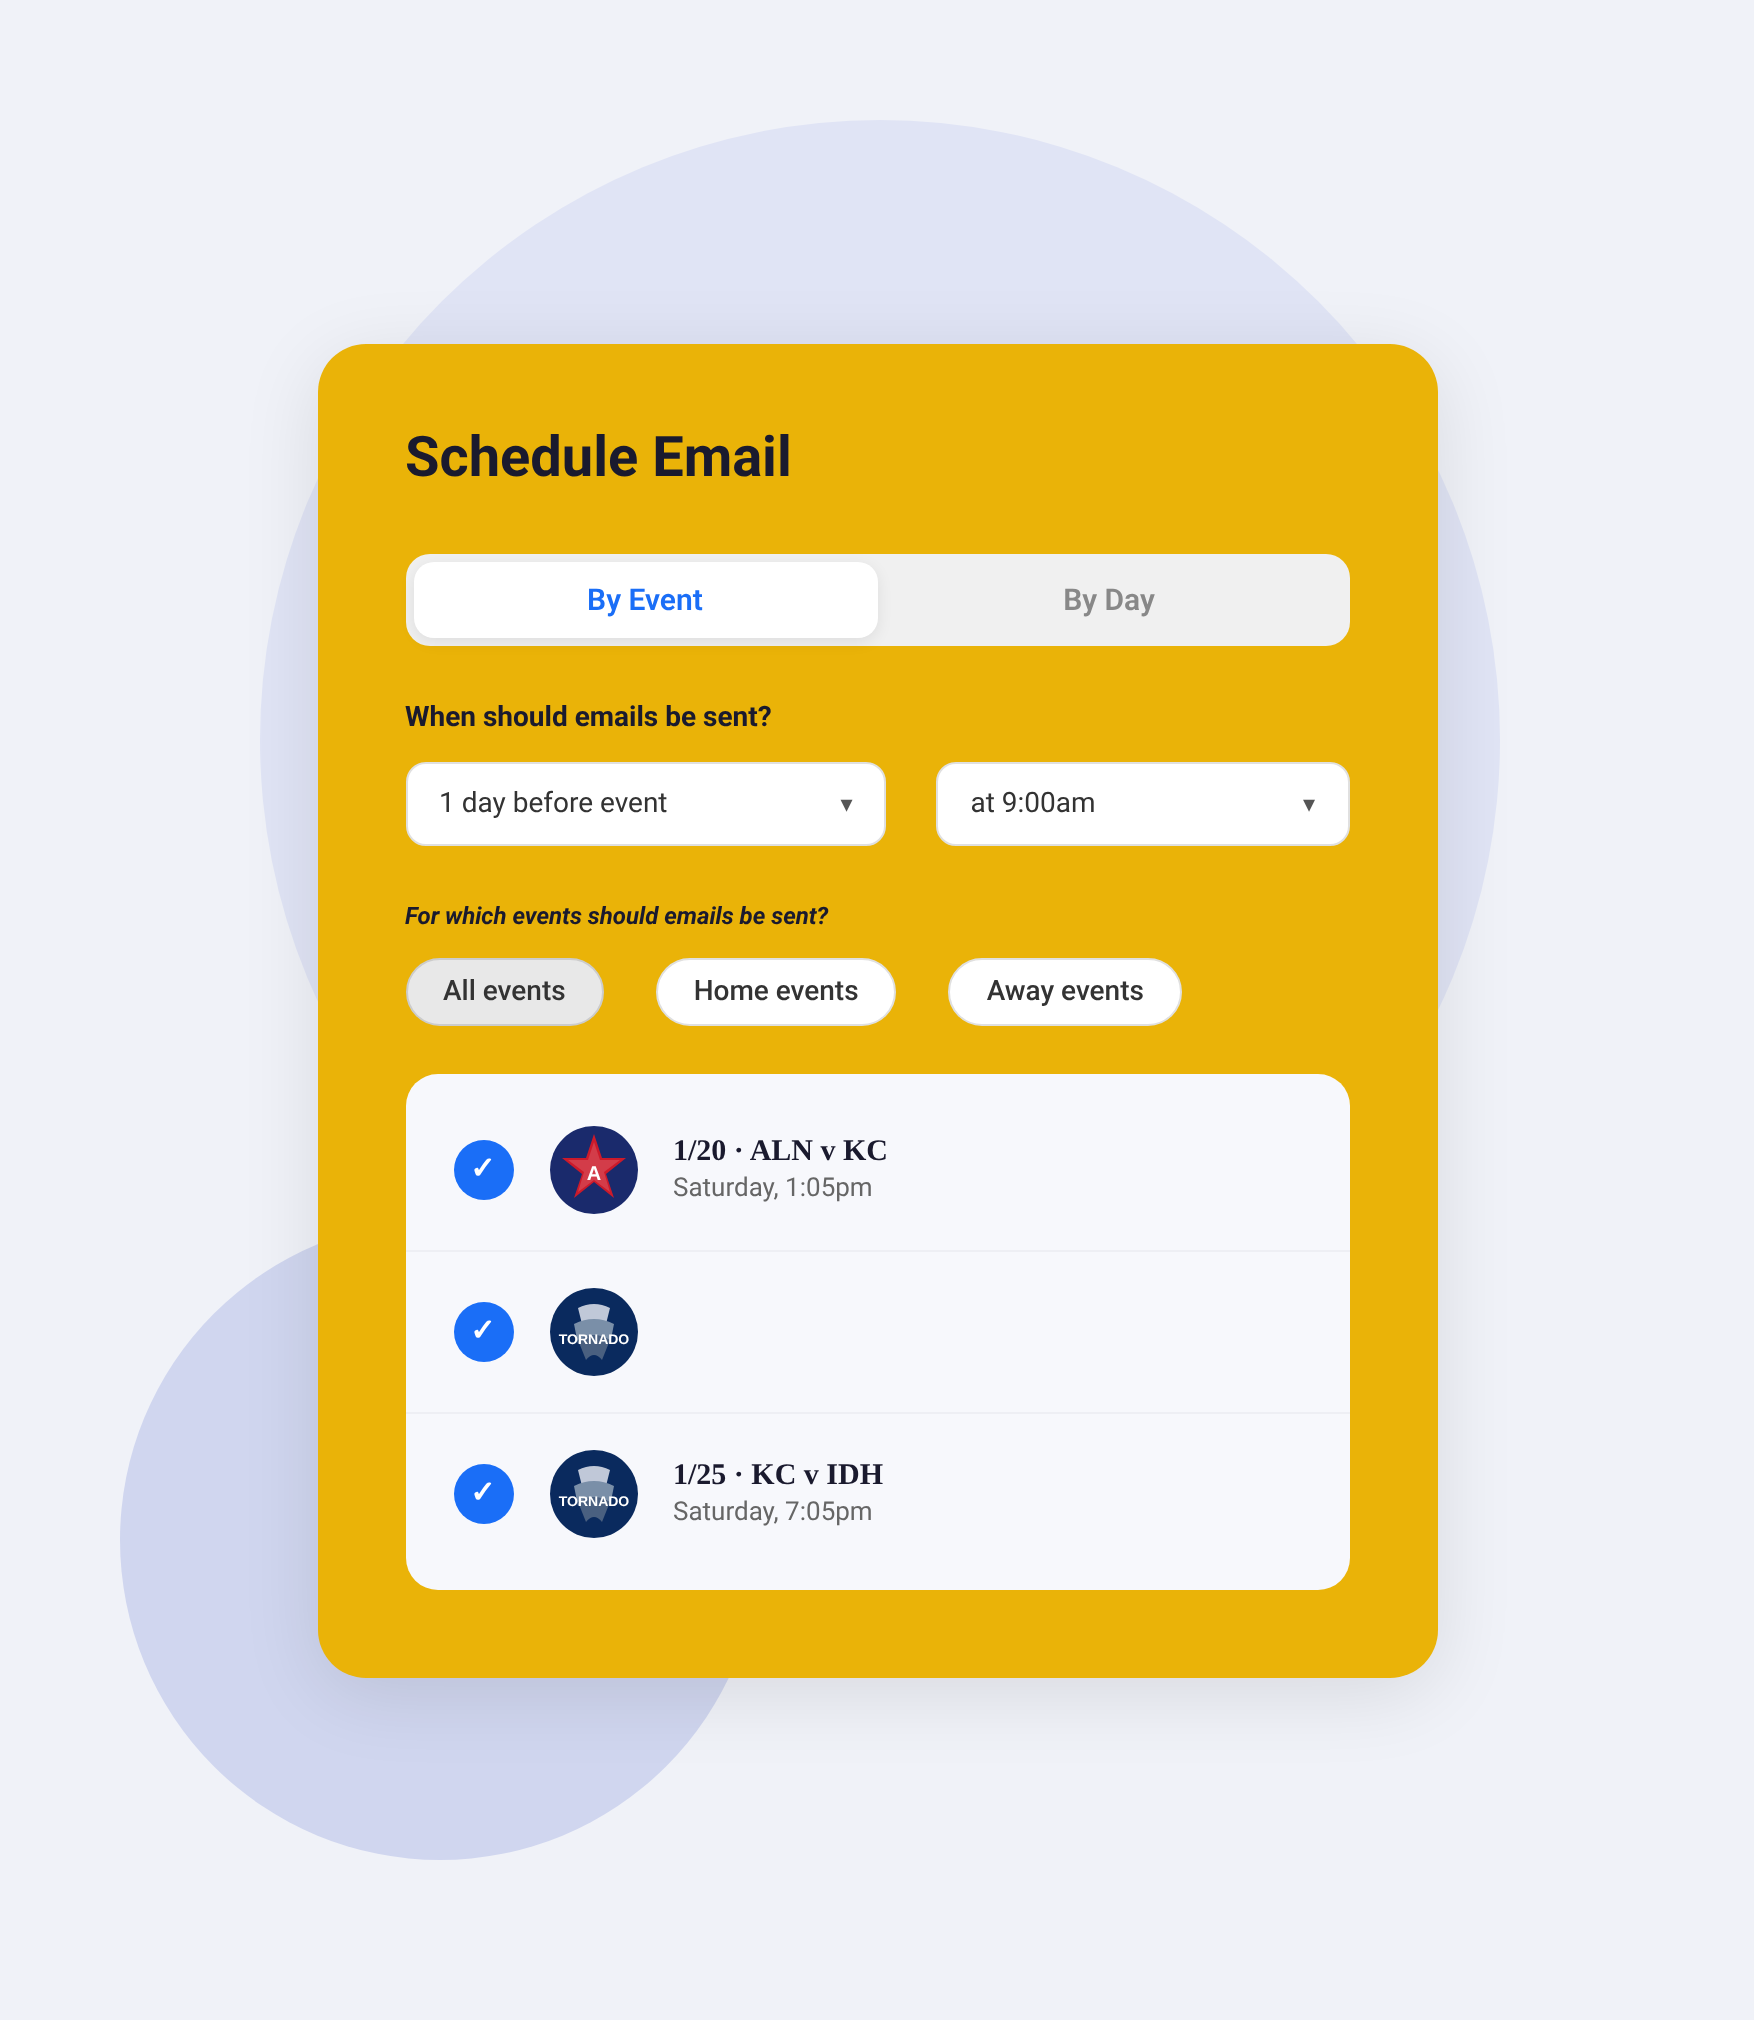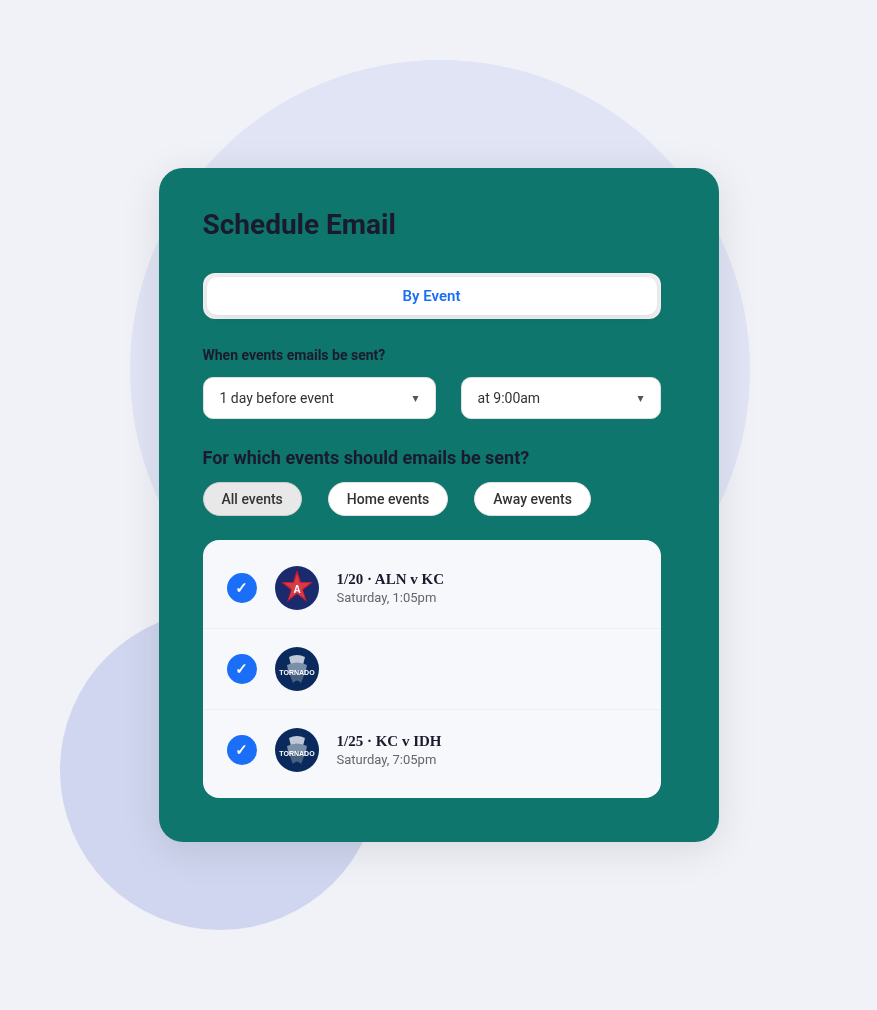--- a/index.html
+++ b/index.html
@@ -30,23 +30,23 @@
     .bg-blob-2 {
       width: 320px;
       height: 320px;
       bottom: 80px;
       left: 60px;
       background: #d0d6ef;
     }
 
     .card {
       position: relative;
-      background: #0f766e;
+      background: #eab308;
       border-radius: 24px;
-      padding: 40px 58px 44px 44px;
+      padding: 40px 44px 44px 44px;
       width: 560px;
       box-shadow: 0 8px 40px rgba(0,0,0,0.10);
       z-index: 10;
     }
 
     .page-title {
       font-size: 28px;
       font-weight: 700;
       color: #1a1a2e;
       margin-bottom: 24px;
@@ -106,24 +106,25 @@
     }
     .dropdown-timing { flex: 1.2; }
     .dropdown-time { flex: 1; }
     .dropdown-arrow {
       margin-left: 12px;
       color: #555;
       font-size: 12px;
     }
 
     .filter-label {
-      font-size: 18px;
+      font-size: 12px;
       font-weight: 700;
       color: #1a1a2e;
       margin-bottom: 14px;
+      font-style: italic;
     }
 
     .filter-pills {
       display: flex;
       gap: 26px;
       margin-bottom: 24px;
     }
     .pill {
       padding: 8px 18px;
       border-radius: 24px;
@@ -216,23 +217,24 @@
 
 <div class="bg-blob bg-blob-1"></div>
 <div class="bg-blob bg-blob-2"></div>
 
 <div class="card">
 
   <h1 class="page-title">Schedule Email</h1>
 
   <div class="tab-row">
     <div class="tab active">By Event</div>
+    <div class="tab inactive">By Day</div>
   </div>
 
-  <div class="section-label">When events emails be sent?</div>
+  <div class="section-label">When should emails be sent?</div>
   <div class="dropdowns-row">
     <div class="dropdown dropdown-timing">
       <span>1 day before event</span>
       <span class="dropdown-arrow">▾</span>
     </div>
     <div class="dropdown dropdown-time">
       <span>at 9:00am</span>
       <span class="dropdown-arrow">▾</span>
     </div>
   </div>

